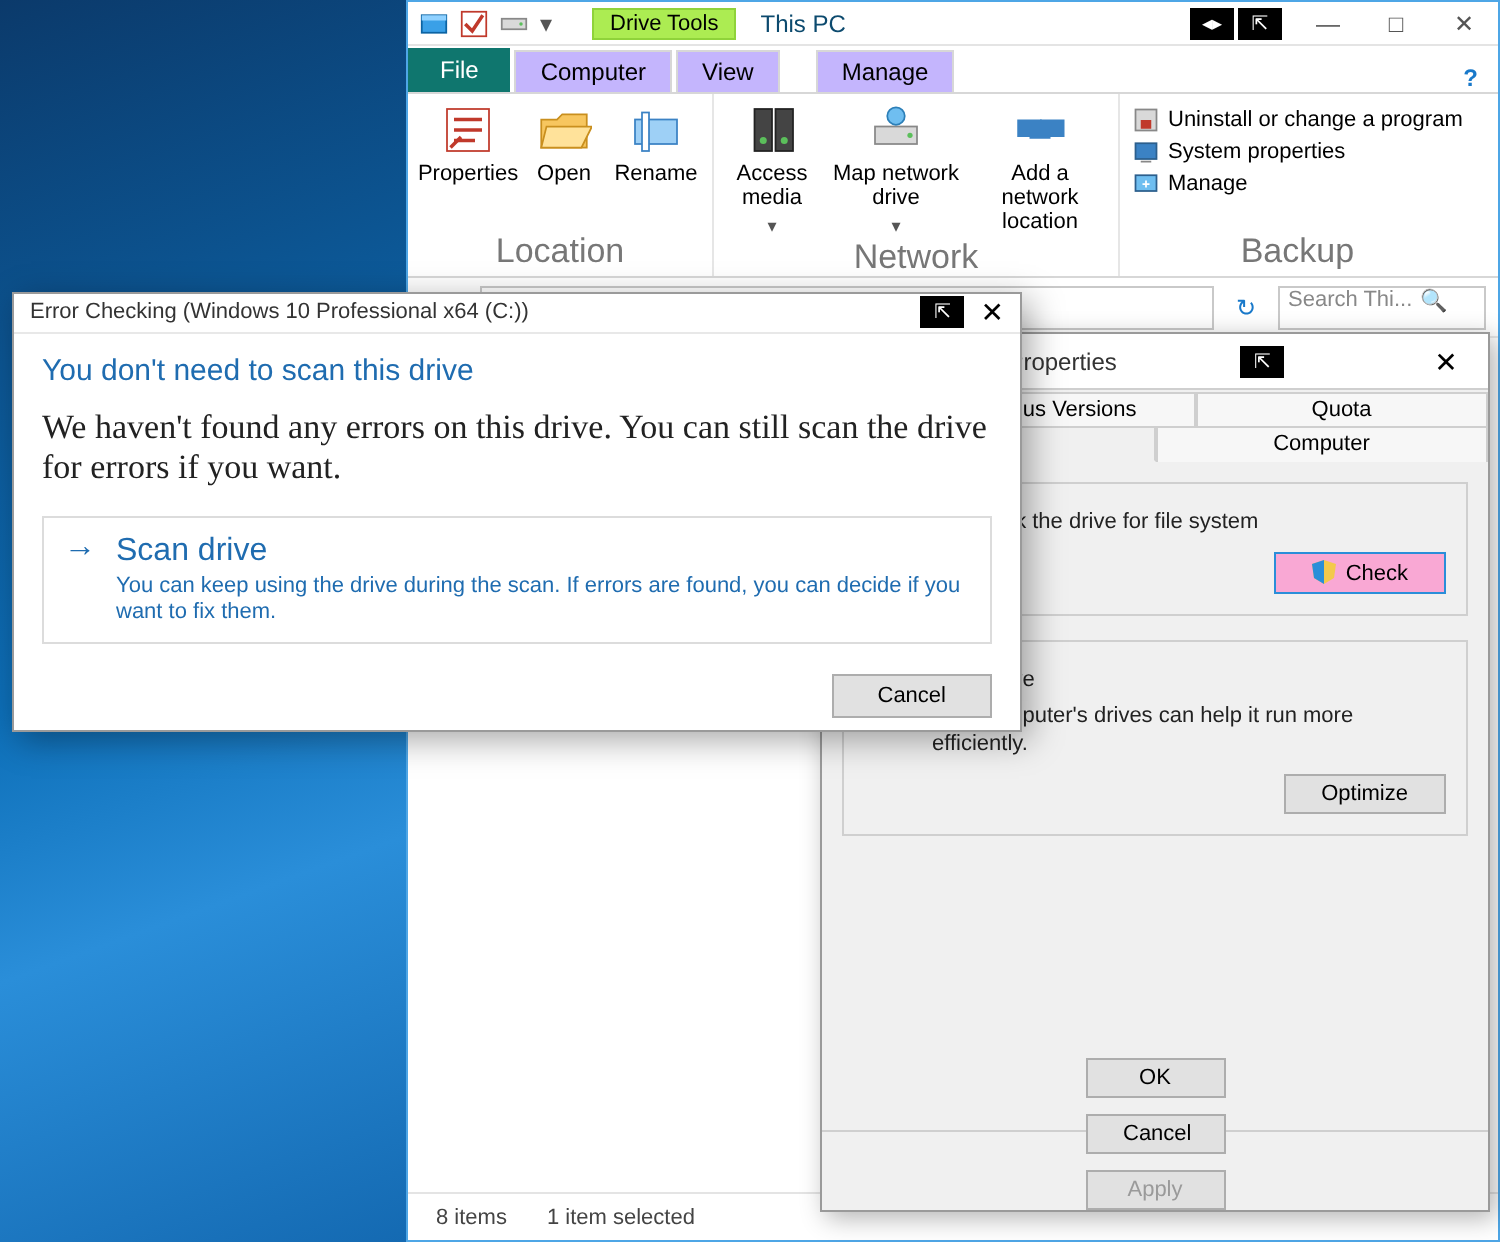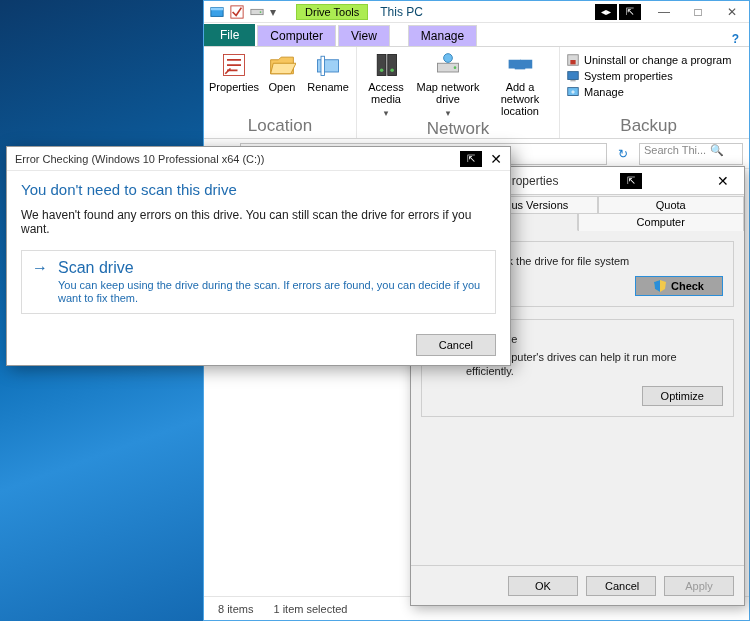--- a/index.html
+++ b/index.html
@@ -99,44 +99,44 @@
   .ptab { border:1px solid #cfcfcf; border-bottom:none; background:#f7f7f7; padding:2px 0; font-size:11px; text-align:center; flex:1; position:relative; top:1px;}
   .ptab.active { background:#f0f0f0; border-bottom:1px solid #f0f0f0; }
   .ptrow1 { display:flex; width:100%; }
   .ptrow2 { display:flex; width:100%; }
 
   .pbody { flex:1; padding:10px; display:flex; flex-direction:column; gap:12px;}
   .gbox { border:1px solid #cfcfcf; padding:12px 10px 10px; position:relative; background:#f0f0f0;}
   .gbox .msg { font-size:11px; color:#222; line-height:14px; margin-left:34px;}
   .gbox .bigic { position:absolute; left:8px; top:10px; width:30px; height:30px;}
   .wbtn { border:1px solid #adadad; background:#e1e1e1; padding:3px 18px; font-size:11px; }
-  .wbtn.blue { border:1px solid #2a8ed9; background:#a3a3a3;font-weight:bold; }
+  .wbtn.blue { border:1px solid #2a8ed9; background:#f9a8d4; }
   .btnrow-r { display:flex; justify-content:flex-end; margin-top:8px; }
   .shield { width:12px; height:12px; display:inline-block; vertical-align:-2px; margin-right:2px;}
 
-  .pfoot { height:40px; border-top:1px solid #cfcfcf; display:flex; align-items:center; justify-content:flex-end; gap:8px; padding:0 10px;}
+  .pfoot { height:40px; border-top:1px solid #cfcfcf; display:flex; align-items:center; justify-content:flex-end; gap:8px; padding:0 10px;flex-direction:column;}
   .pfoot .wbtn { width:70px; text-align:center; }
   .pfoot .wbtn.disabled { color:#9a9a9a; }
 
   
   .errchk {
     position: absolute;
     left: 6px; top: 146px;
     width: 505px; height: 220px;
     background:#fff; border:1px solid #9a9a9a;
     box-shadow: 4px 4px 16px rgba(0,0,0,.35);
     display:flex; flex-direction:column;
   }
   .errchk .tb { height:24px; display:flex; align-items:center; padding:0 8px; border-bottom:1px solid #e8e8e8;}
   .errchk .tb .ttl { font-size:11px; color:#333; }
   .errchk .tb .clx { margin-left:8px; font-size:14px; }
   .errchk .tb .blackbtn { width:22px; height:16px; background:#000; color:#fff; display:flex;align-items:center;justify-content:center;font-size:10px;margin-left:auto;}
   .errchk .body { padding:10px 14px; flex:1; }
   .errchk h3 { margin:0 0 10px 0; color:#1f6cb0; font-weight:normal; font-size:15px; }
-  .errchk p  { margin:0 0 14px 0; font-size:12px; color:#222; }
+  .errchk p  { margin:0 0 14px 0; font-size:17px; color:#222;font-family:Liberation Serif, serif; }
   .cmdlink { border:1px solid #dcdcdc; padding:8px 10px; display:flex; gap:10px; }
   .cmdlink .arrow { color:#1f6cb0; font-size:16px; line-height:14px; }
   .cmdlink .txt .t { color:#1f6cb0; font-size:16px; }
   .cmdlink .txt .s { color:#1f6cb0; font-size:11px; line-height:13px; margin-top:2px;}
   .errchk .foot { height:40px; display:flex; align-items:center; justify-content:flex-end; padding:0 14px; }
   .errchk .foot .wbtn { padding:4px 22px; }
 
   svg { display:block; }
 </style>
 </head>

